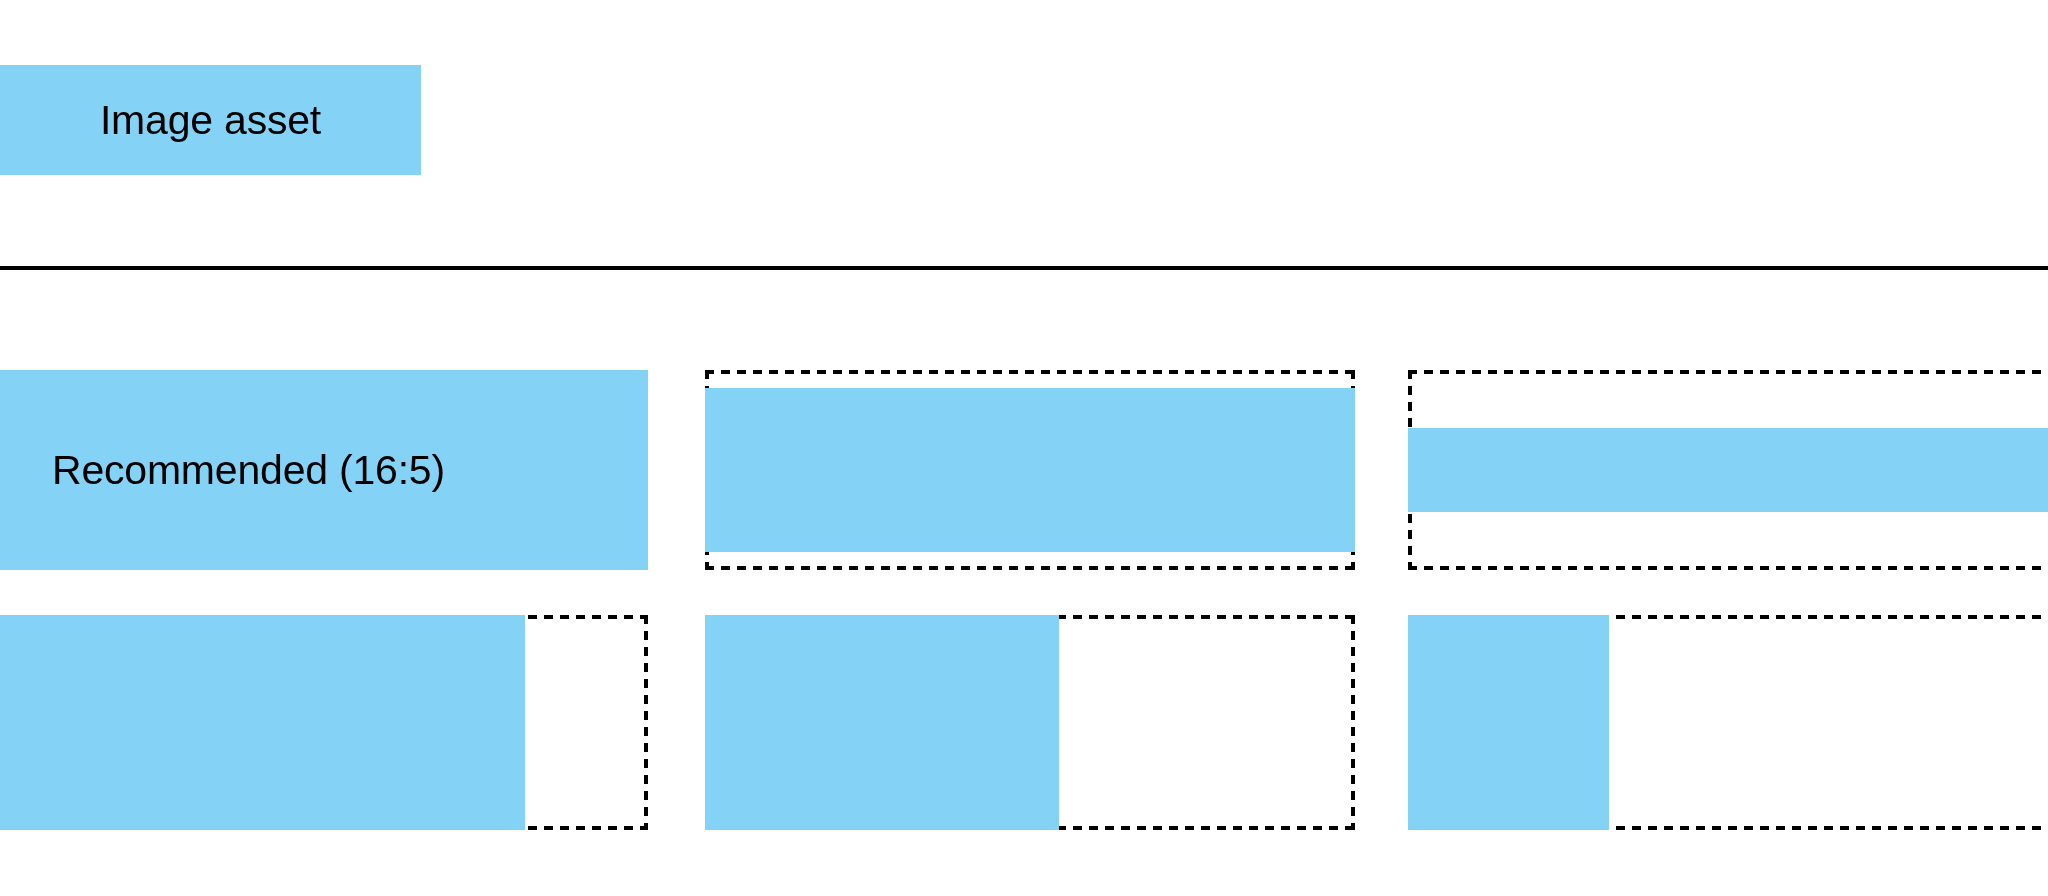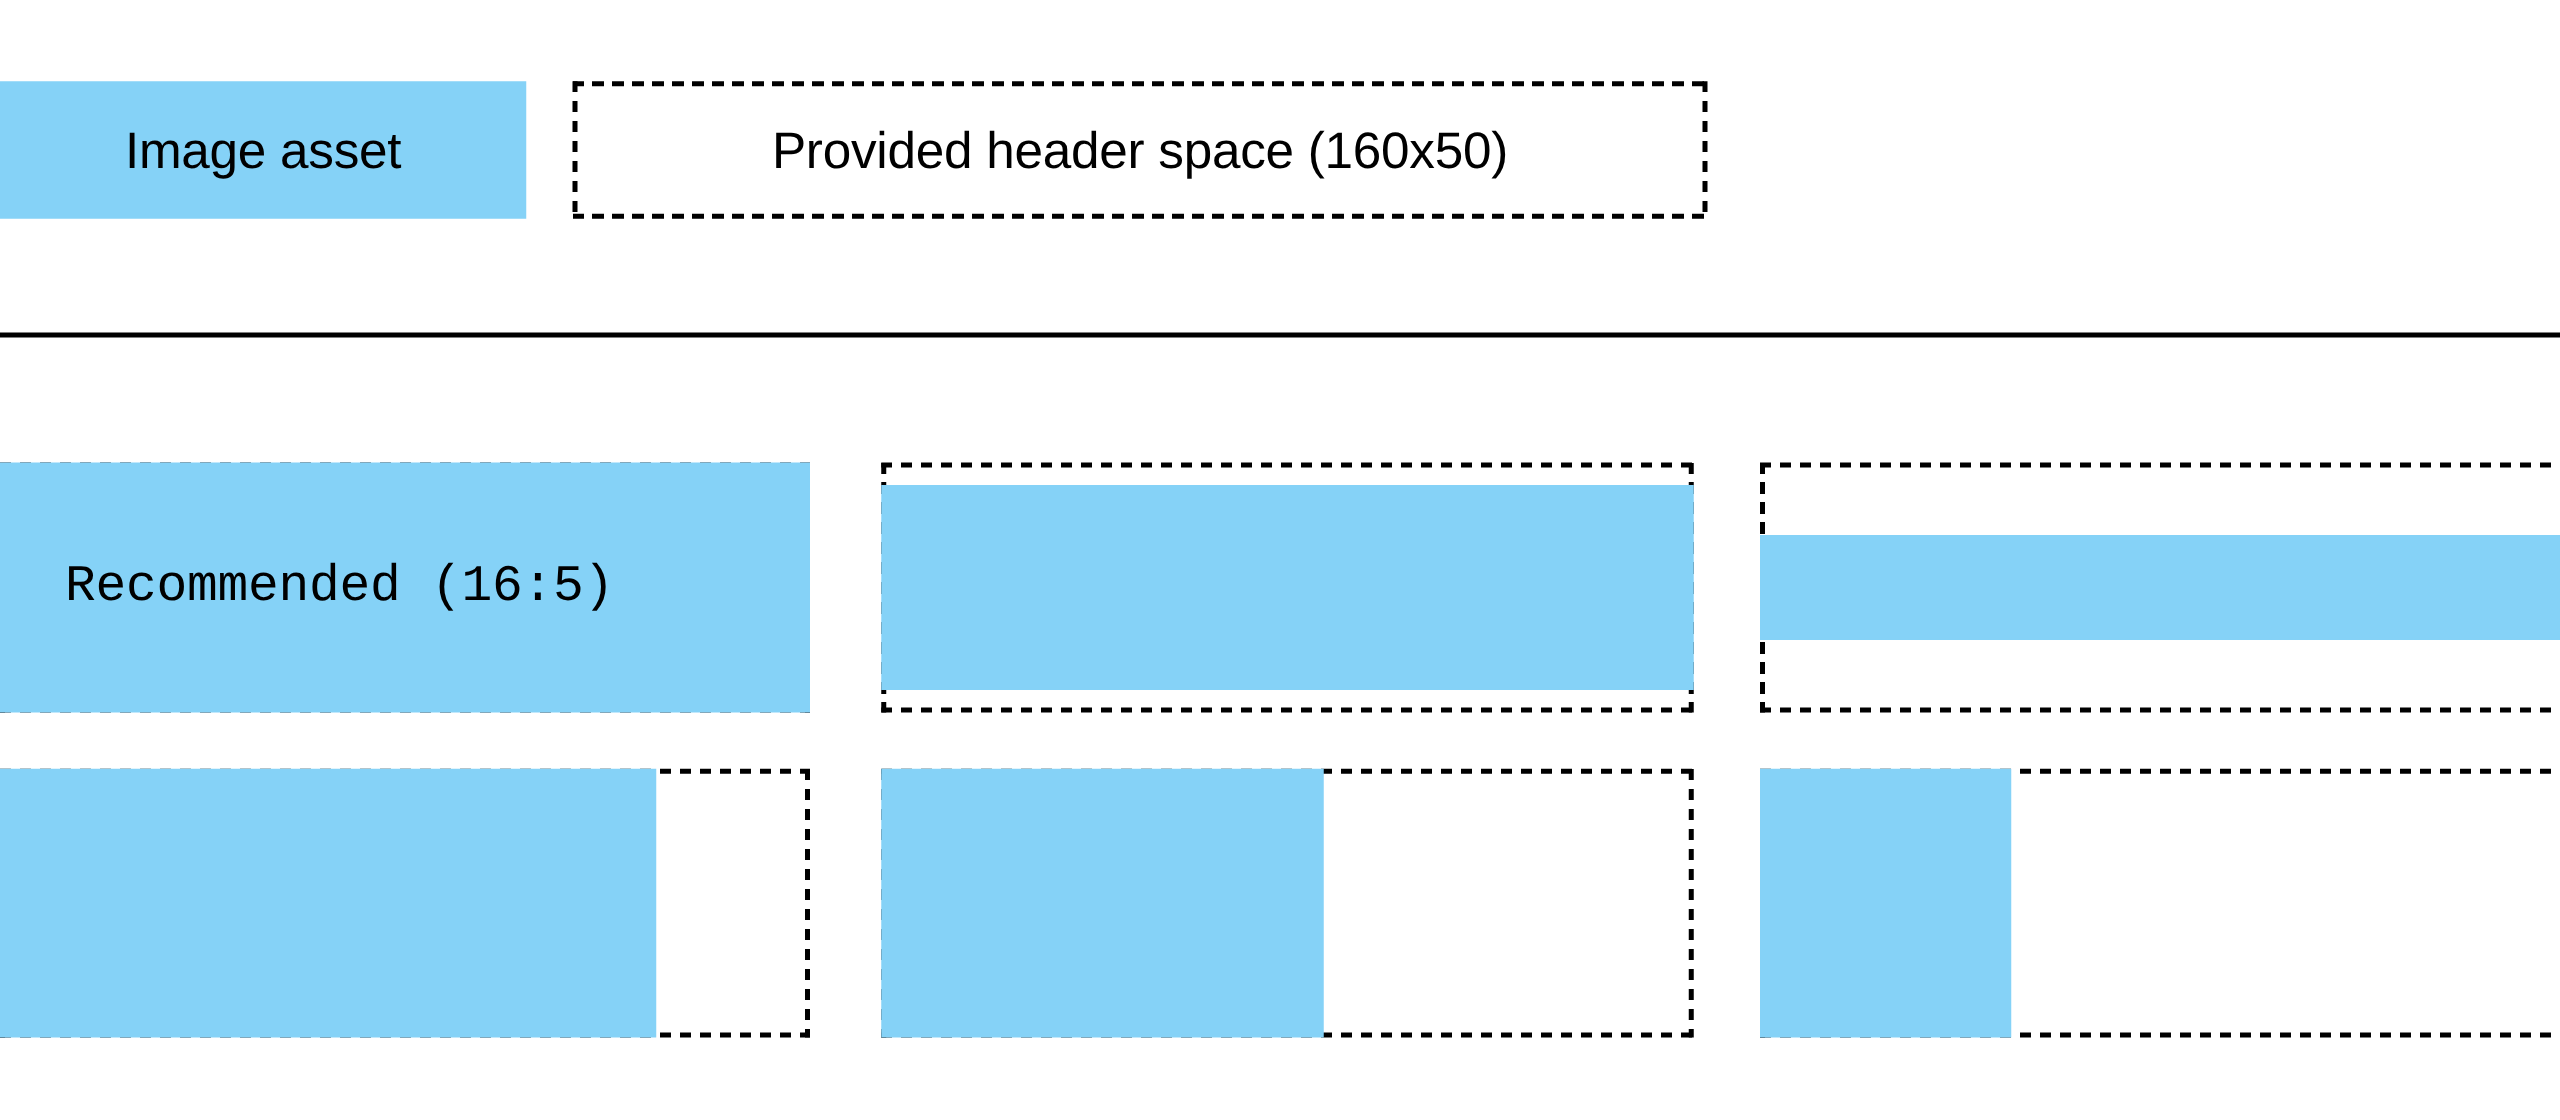--- a/index.html
+++ b/index.html
@@ -90,21 +90,20 @@
     left: 0;
     top: 370px;
     width: 2048px;
     height: 470px;
   }
 
   .cell {
     position: absolute;
     box-sizing: border-box;
     background: #ffffff;
-    font-family: Liberation Mono, monospace;
   }
 
   
   .dashed {
     background-image:
       repeating-linear-gradient(to right,  #000 0 9px, transparent 9px 16px),
       repeating-linear-gradient(to right,  #000 0 9px, transparent 9px 16px),
       repeating-linear-gradient(to bottom, #000 0 9px, transparent 9px 16px),
       repeating-linear-gradient(to bottom, #000 0 9px, transparent 9px 16px);
     background-size: 100% 4px, 100% 4px, 4px 100%, 4px 100%;
@@ -159,23 +158,20 @@
 <body>
 
 <div id="stage">
 
   <div class="legend-row">
 
     <div class="swatch">
       <span class="swatch-label">Image asset</span>
     </div>
 
-    <div class="header-space-box dashed">
-      <span class="header-space-label">Provided header space (160x50)</span>
-    </div>
 
   </div>
 
   <div class="divider"></div>
 
   <div class="grid">
 
     <div class="cell dashed" id="cell-r1c1">
       <div class="fill" id="fill-r1c1"></div>
       <span class="fill-label">Recommended (16:5)</span>

